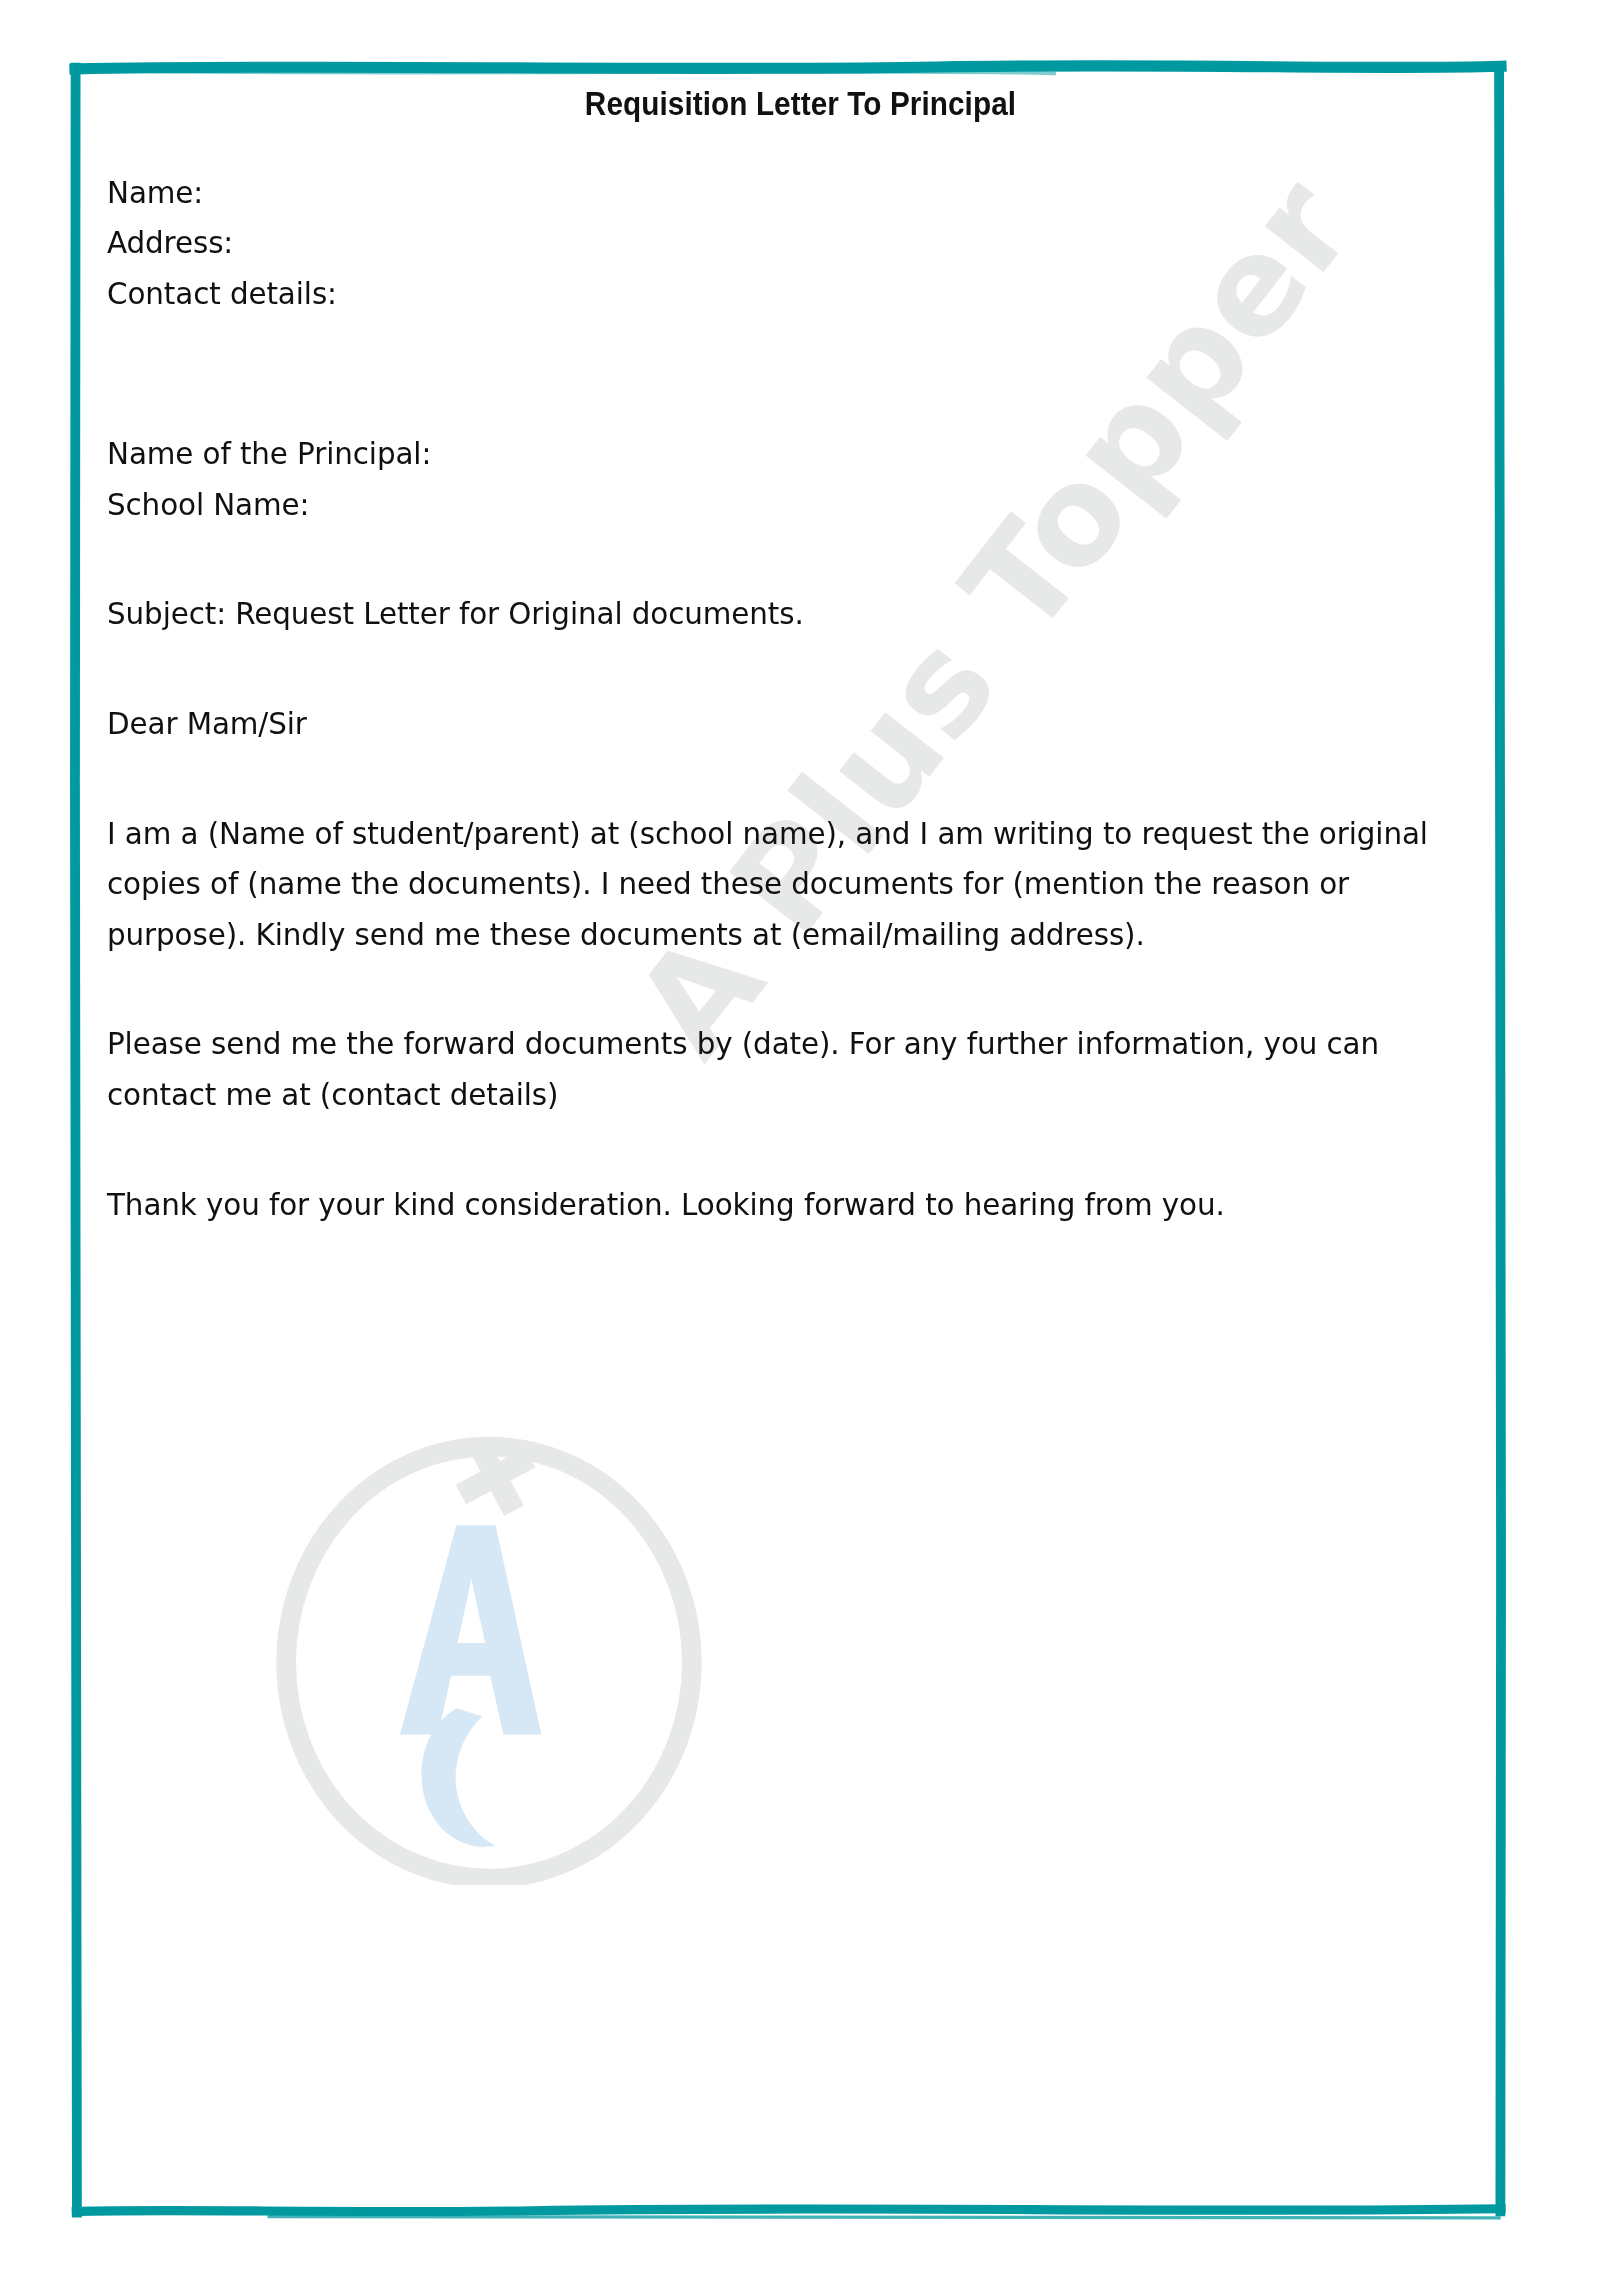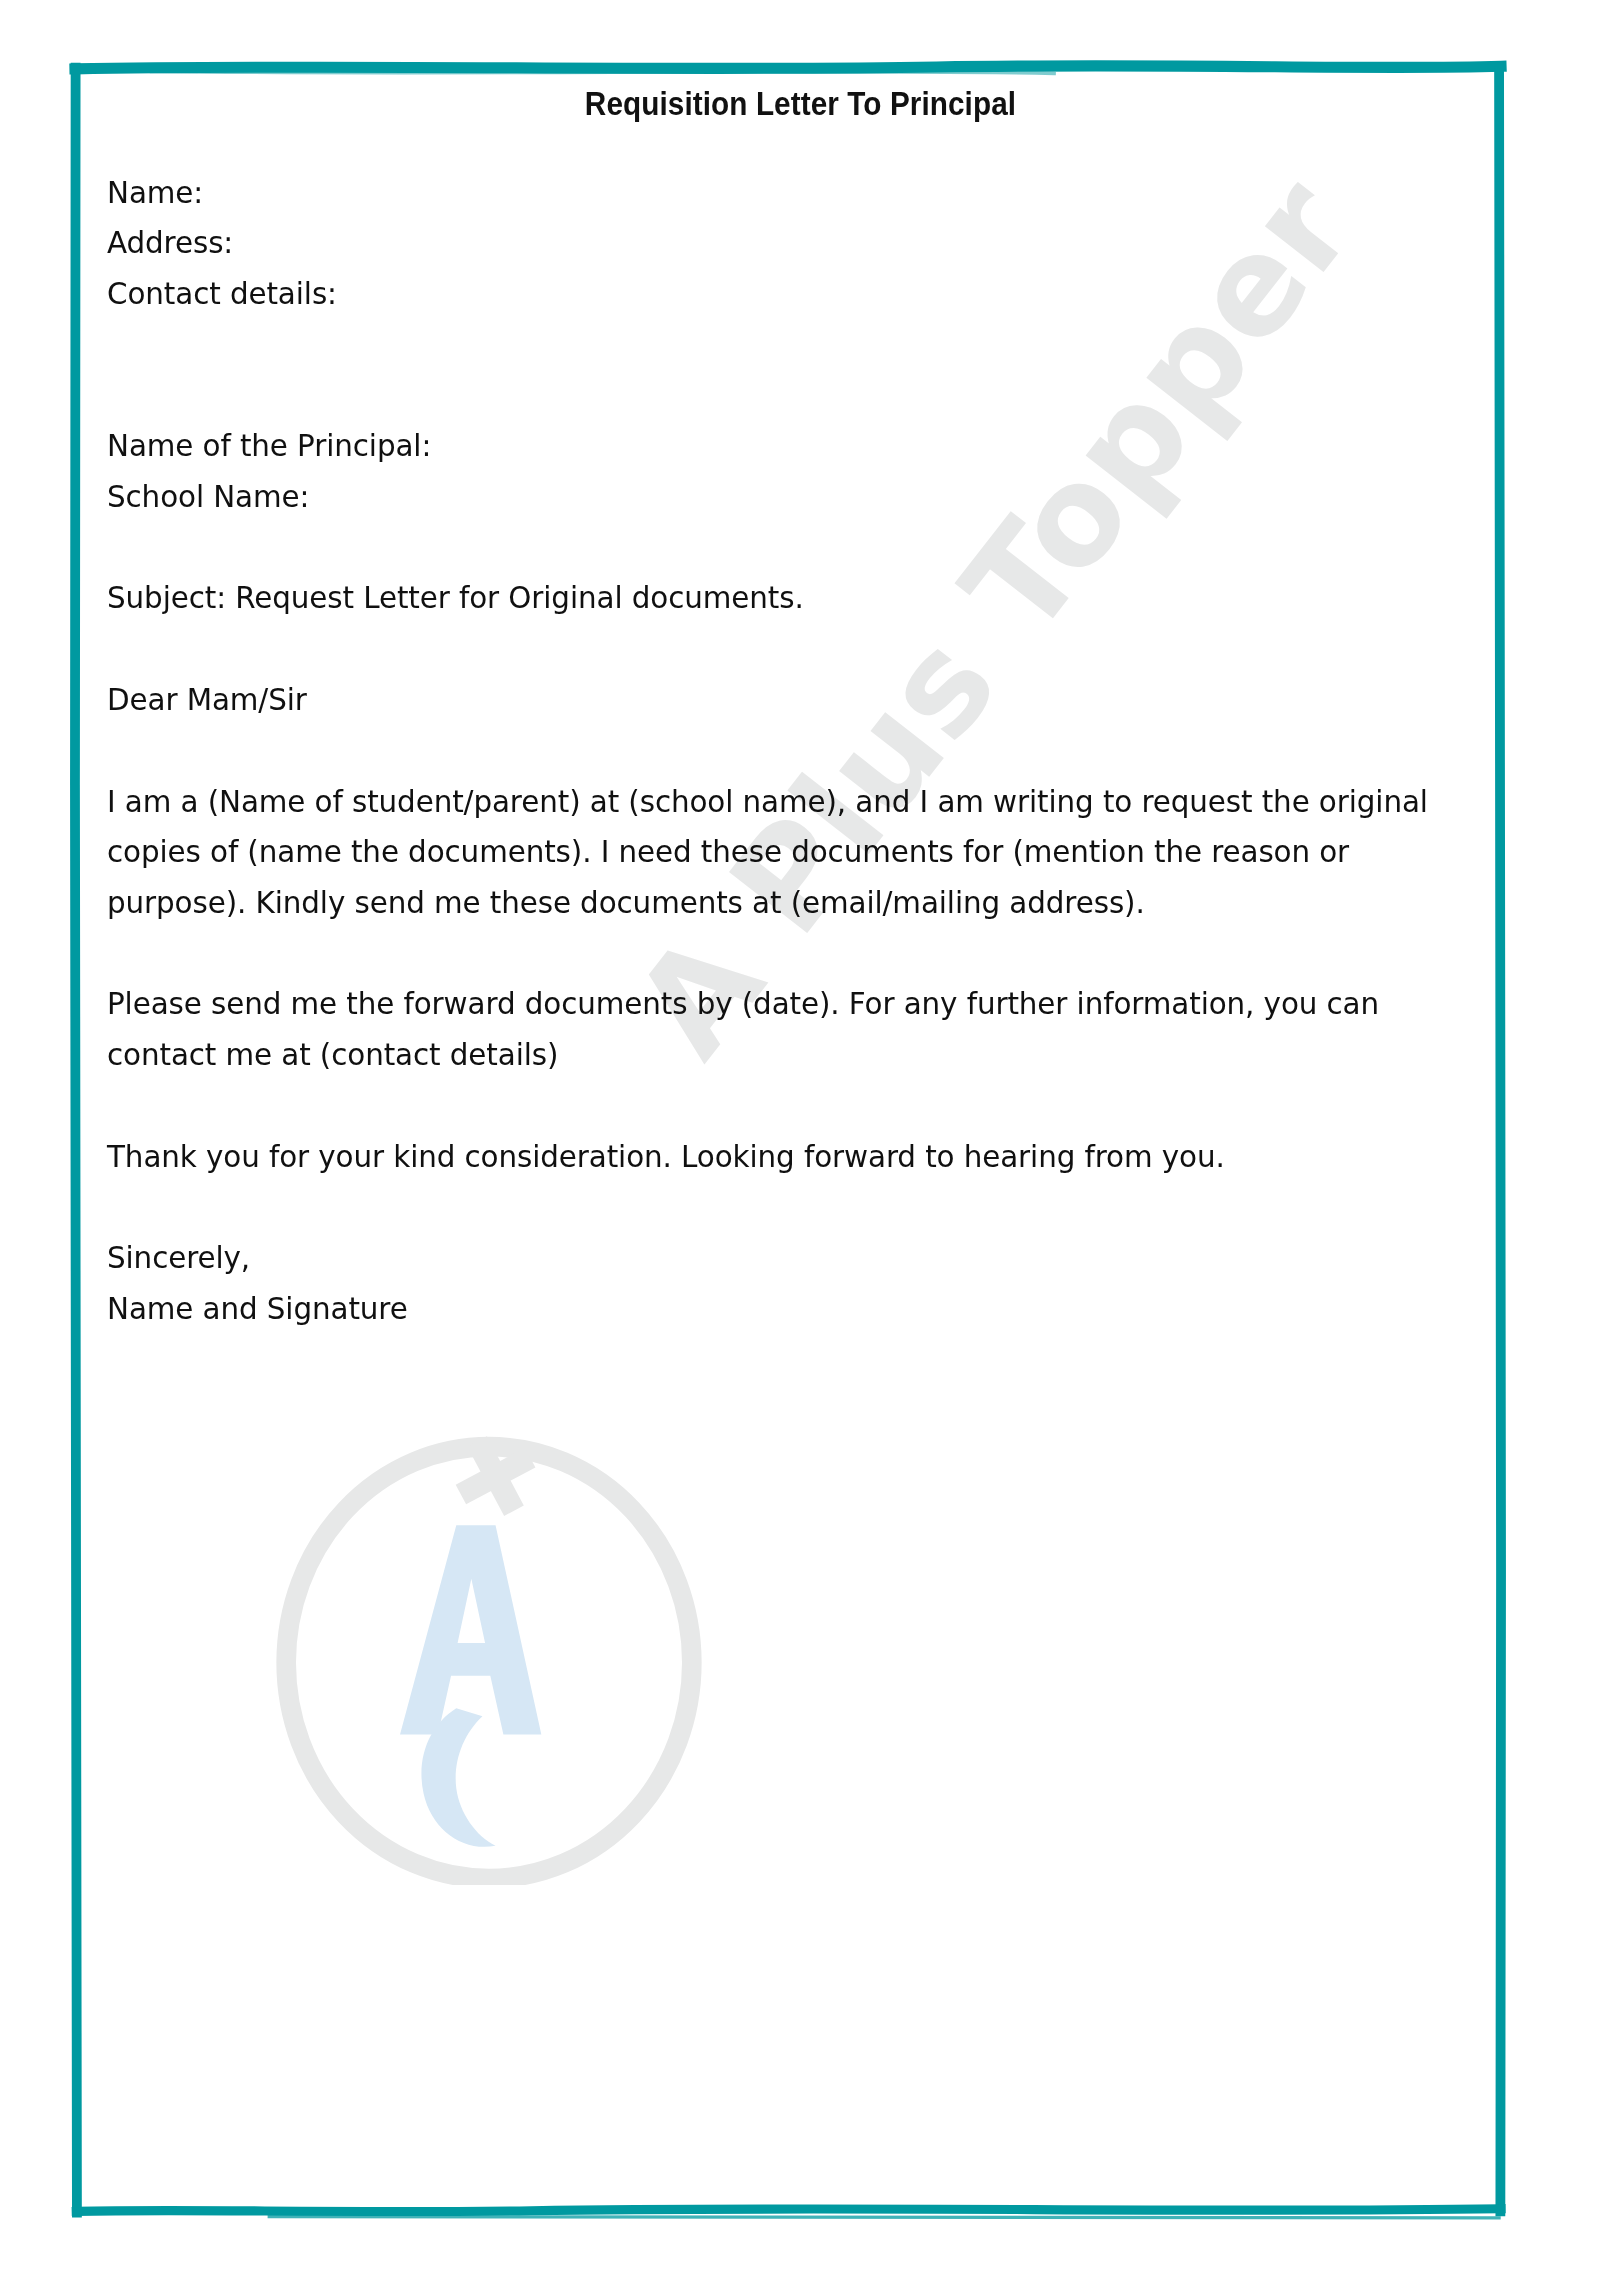--- a/index.html
+++ b/index.html
@@ -91,21 +91,21 @@
   .letter-body {
     margin-top: 44px;
     font-family: "DejaVu Sans", sans-serif;
     font-weight: 400;
     font-size: 29.4px;
     line-height: 1.72;
     color: #101010;
     letter-spacing: -0.1px;
   }
 
-  .block { margin: 0 0 0 0; }
+  .block { margin: 8px 0 0 0; }
   .line  { display: block; white-space: pre-wrap; }
   .para  { display: block; max-width: 1368px; }
   .spacer { display: block; height: 51px; }
 
   
   .para-wrap { max-width: 1371px; }
 </style>
 </head>
 <body>
 
@@ -188,21 +188,17 @@
       </div>
 
       <span class="spacer"></span>
 
       <div class="block para-wrap">
         <span class="para">Thank you for your kind consideration. Looking forward to hearing from you.</span>
       </div>
 
       <span class="spacer"></span>
 
-      <div class="block">
-        <span class="line">Sincerely,</span>
-        <span class="line">Name and Signature</span>
-      </div>
 
     </div>
   </div>
 </div>
 
 
 </body></html>

